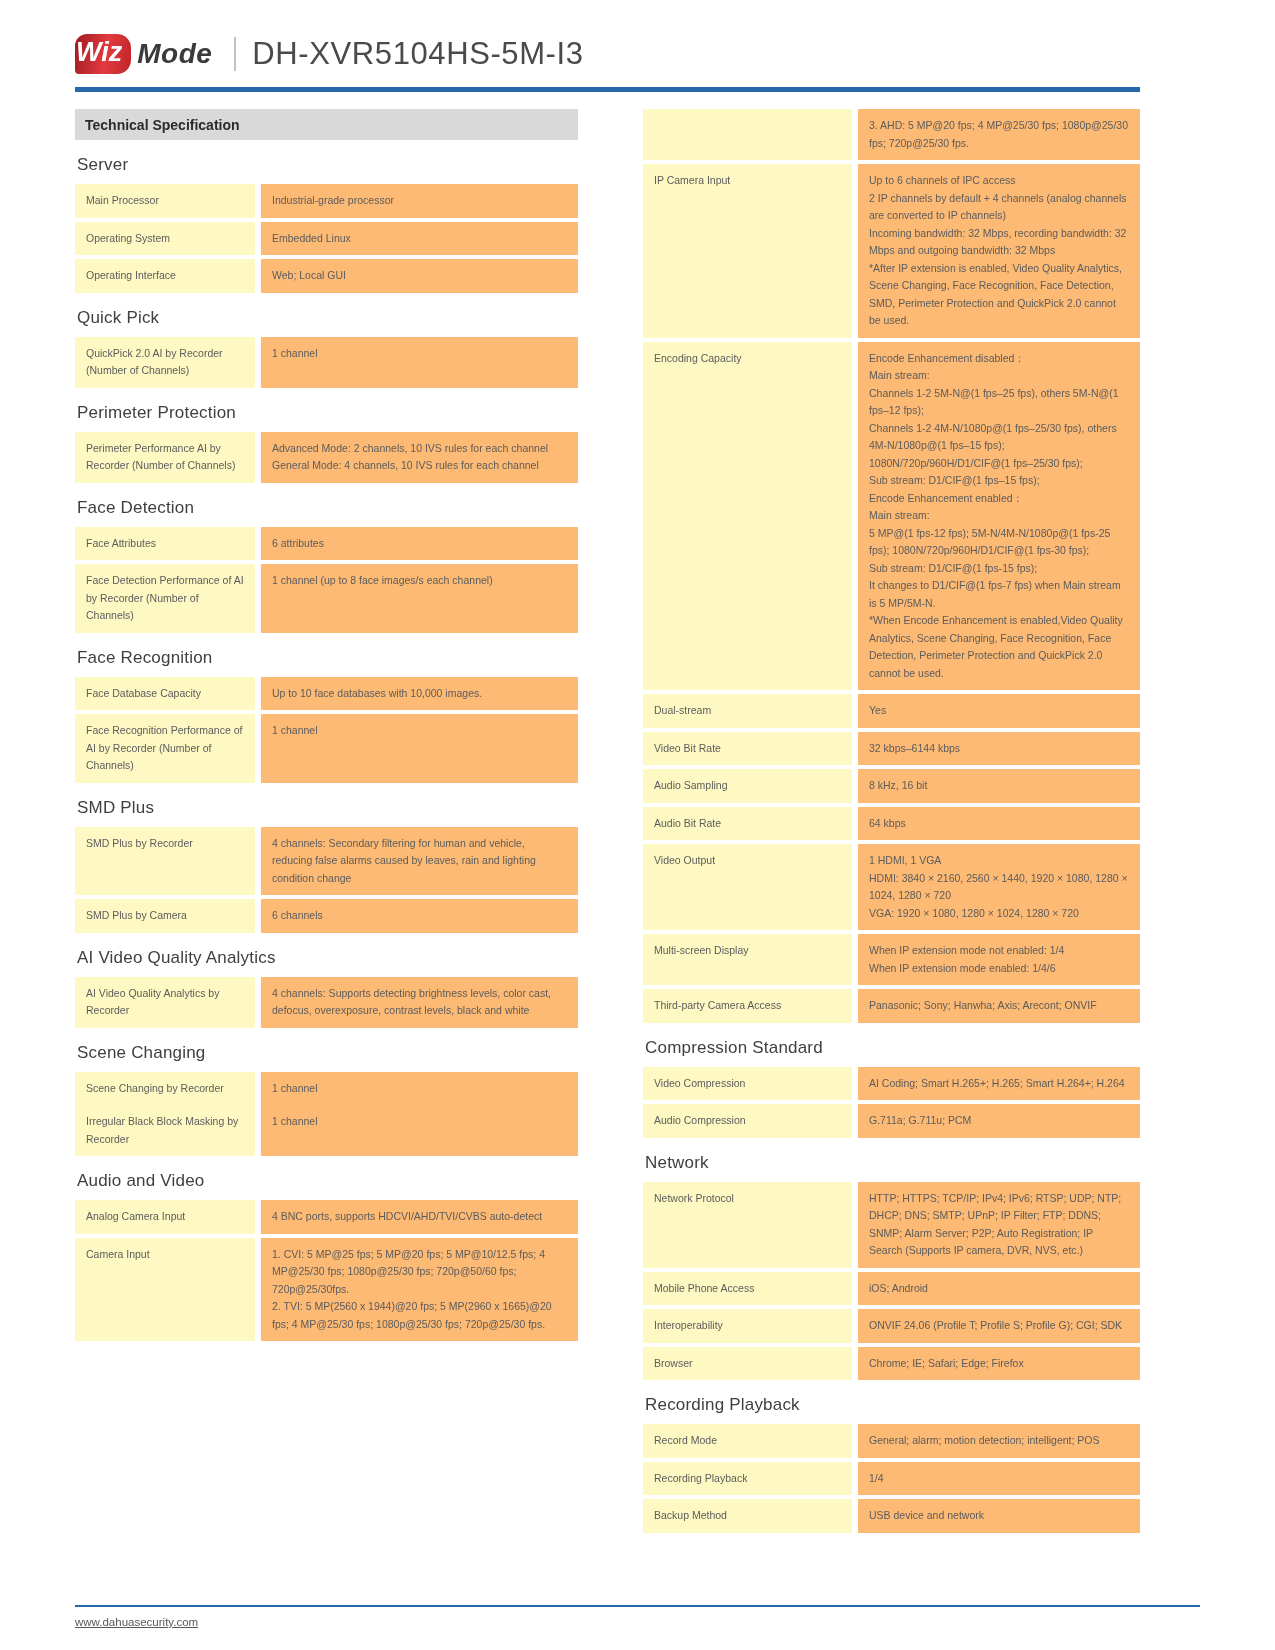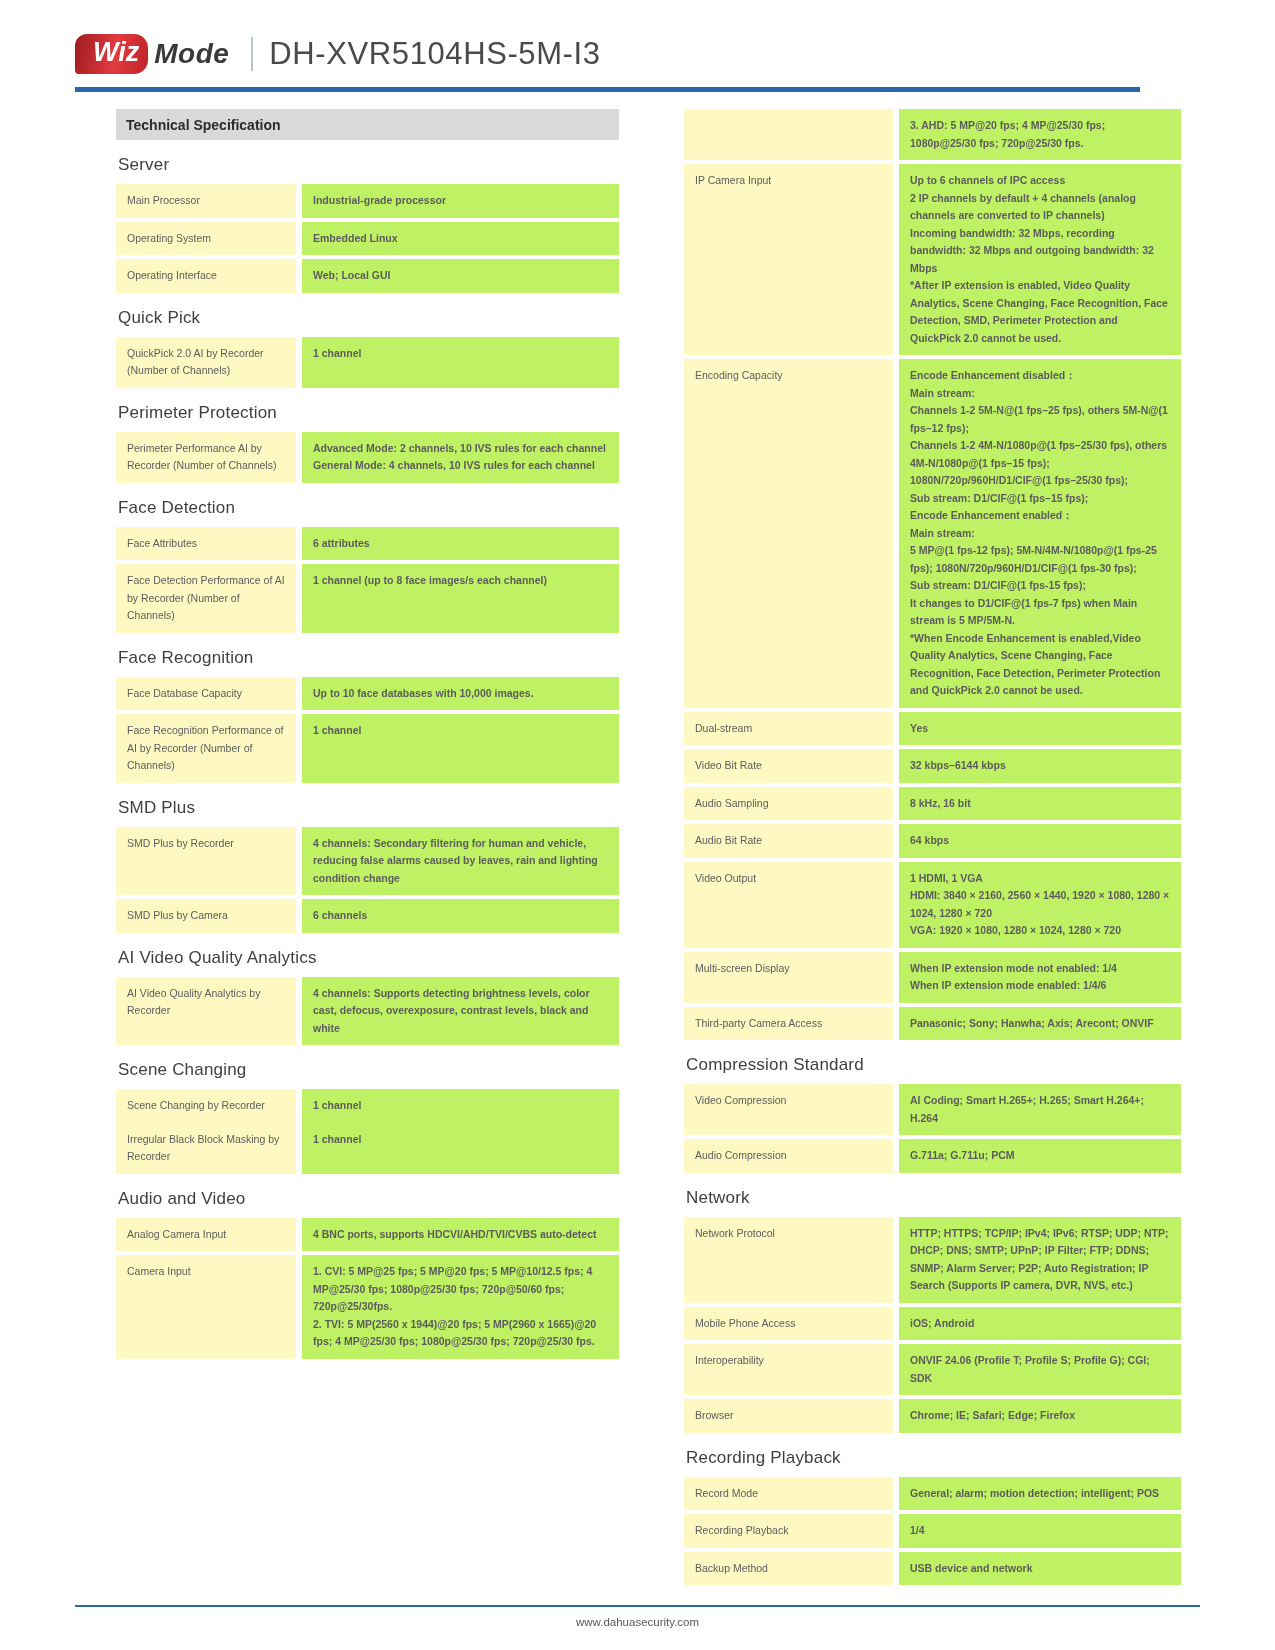--- a/index.html
+++ b/index.html
@@ -14,30 +14,30 @@
   .page { padding:0 0 0 75px; }
 
   
   .header { display:flex; align-items:center; margin-top:30px; height:48px; }
   .logo { display:flex; align-items:center; }
   .logo-badge {
     display:inline-block;
     background:linear-gradient(100deg,#9e1b20,#e23b40 55%,#bf2428);
     color:#ffffff; font-style:italic; font-weight:bold;
     font-size:27px; line-height:1;
-    padding:5px 9px 8px 18px;
+    padding:5px 9px 8px 1px;
     border-radius:12px 14px 14px 4px;
   }
   .brand-sense { font-style:italic; font-weight:bold; font-size:28px; color:#3a3a3c; margin-left:6px; letter-spacing:0.5px; }
   .header-divider { width:2px; height:34px; background:#b9c4cc; margin:0 16px 0 22px; }
   .model { font-size:31px; color:#4a4a4a; letter-spacing:0.6px; }
   .blue-rule { height:5px; background:#2569aa; margin-top:9px; width:1065px; }
 
   
-  .columns { display:flex; gap:65px; margin-top:17px;margin-left:41px; }
+  .columns { display:flex; gap:65px; margin-top:17px; }
   .col-left { width:503px; flex:0 0 503px; }
   .col-right { width:497px; flex:0 0 497px; }
 
   .titlebar {
     width:503px; box-sizing:border-box;
     background:#d9d9d9; color:#2b2b2b;
     font-size:14px; font-weight:bold;
     padding:8px 10px 7px 10px;
   }
 
@@ -46,28 +46,28 @@
     margin:15px 0 9px 2px; letter-spacing:0.2px;
   }
 
   .rows { display:flex; flex-direction:column; gap:4px; }
   .row { display:flex; gap:6px; }
   .cell {
     padding:8px 11px; font-size:10.5px; line-height:17.5px;
     white-space:pre-line; box-sizing:border-box; color:#5c5c5c;
   }
   .label { background:#fef9c3; flex:0 0 auto; }
-  .value { background:#bef264; flex:1 1 auto; min-width:0;font-weight:bold; }
+  .value { background:#fdba74; flex:1 1 auto; min-width:0; }
   .col-left .label { width:180px; }
   .col-right .label { width:209px; }
 
   
   .footer { position:absolute; left:75px; right:75px; bottom:22px; }
   .footer-rule { height:2px; background:#2569aa; }
-  .footer-url { text-align:center; font-size:11.5px; color:#57585a; margin-top:9px; }
+  .footer-url { font-size:11.5px; color:#57585a; margin-top:9px;text-decoration:underline; }
 </style>
 </head>
 <body>
 
 <div class="page">
 
   <div class="header">
     <div class="logo">
       <span class="logo-badge">Wiz</span>
       <span class="brand-sense">Mode</span>

